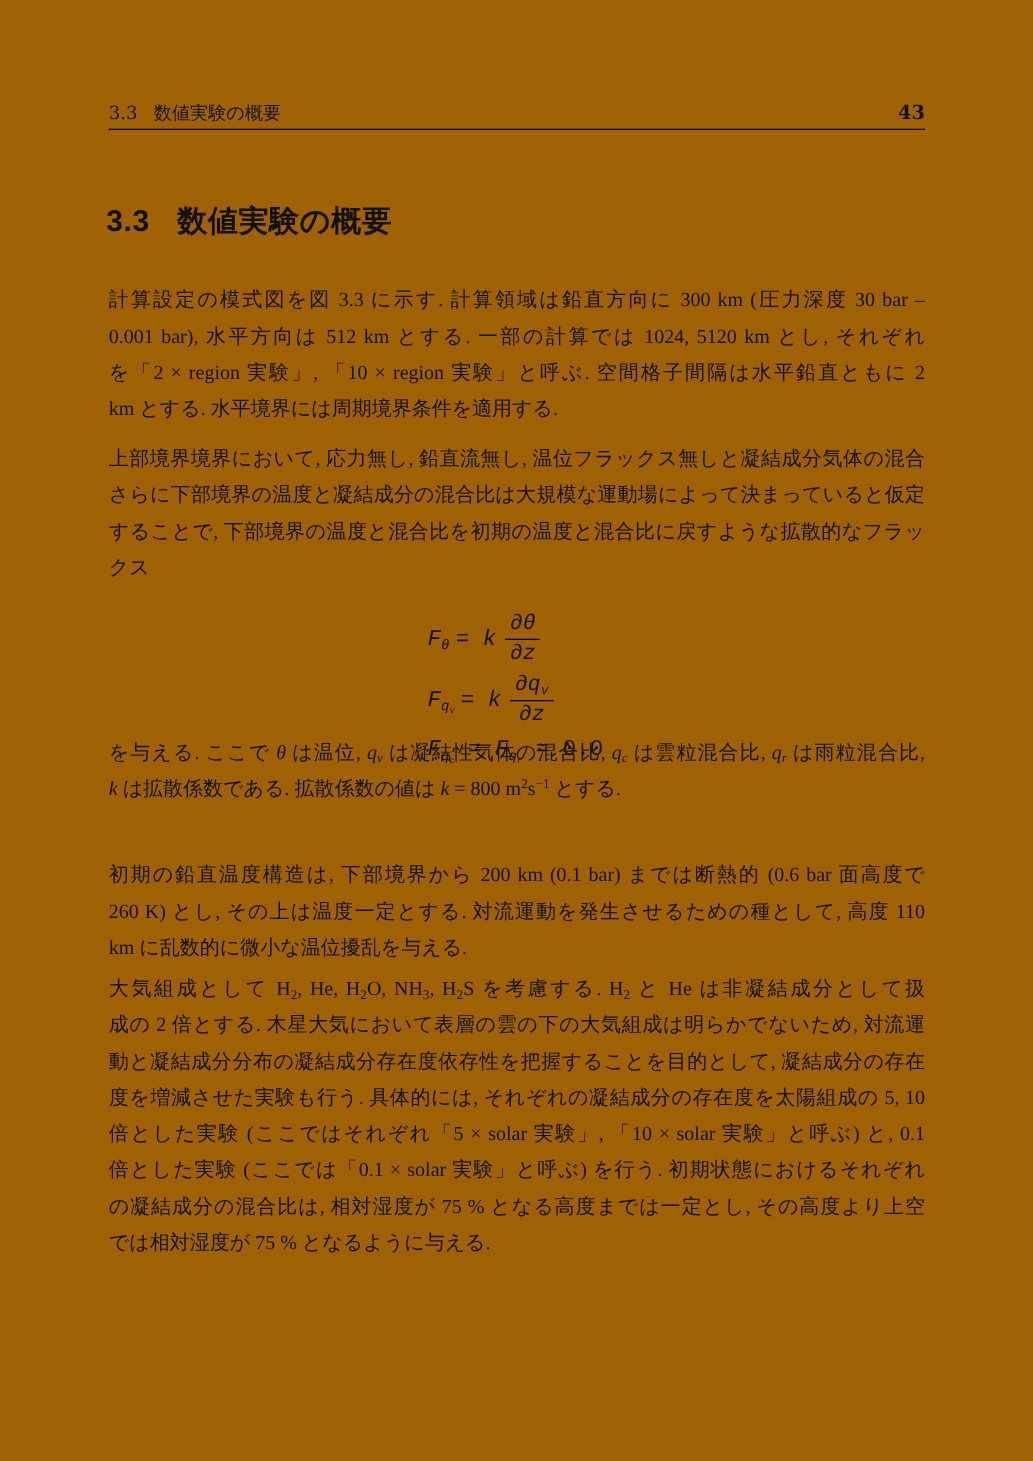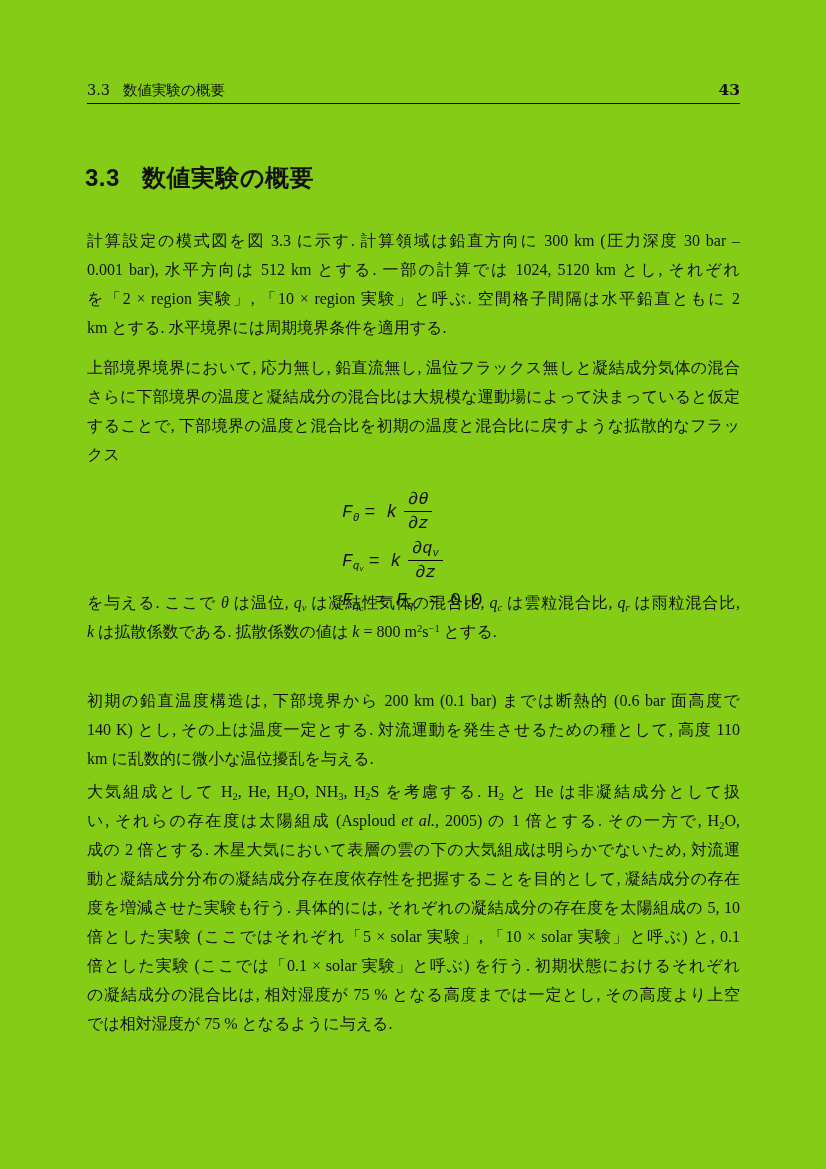--- a/index.html
+++ b/index.html
@@ -4,21 +4,21 @@
 <style>
   html, body {
     margin: 0;
     padding: 0;
     background: #ffffff;
   }
   .page {
     position: relative;
     width: 826px;
     height: 1169px;
-    background: #84cc16;
+    background: #a16207;
     color: #111111;
     font-family: "DejaVu Serif", "Liberation Serif", serif;
     overflow: hidden;
   }
   
   .running-head {
     position: absolute;
     left: 87px;
     top: 80px;
     width: 653px;
@@ -168,27 +168,26 @@
     </div>
   </div>
 
   <div class="para" id="para-3">
     <div class="line j">を与える. ここで <i>θ</i> は温位, <i>q</i><sub><i>v</i></sub> は凝結性気体の混合比, <i>q</i><sub><i>c</i></sub> は雲粒混合比, <i>q</i><sub><i>r</i></sub> は雨粒混合比,</div>
     <div class="line"><i>k</i> は拡散係数である. 拡散係数の値は <i>k</i> = 800 m<sup>2</sup>s<sup>−1</sup> とする.</div>
   </div>
 
   <div class="para" id="para-4">
     <div class="line j">初期の鉛直温度構造は, 下部境界から 200 km (0.1 bar) までは断熱的 (0.6 bar 面高度で</div>
-    <div class="line j">140 K) とし, その上は温度一定とする. 対流運動を発生させるための種として, 高度 110</div>
+    <div class="line j">260 K) とし, その上は温度一定とする. 対流運動を発生させるための種として, 高度 110</div>
     <div class="line">km に乱数的に微小な温位擾乱を与える.</div>
   </div>
 
   <div class="para" id="para-5">
     <div class="line j">大気組成として H<sub>2</sub>, He, H<sub>2</sub>O, NH<sub>3</sub>, H<sub>2</sub>S を考慮する. H<sub>2</sub> と He は非凝結成分として扱</div>
-    <div class="line j">い, それらの存在度は太陽組成 (Asploud <i>et al.</i>, 2005) の 1 倍とする. その一方で, H<sub>2</sub>O,</div>
     <div class="line j">成の 2 倍とする. 木星大気において表層の雲の下の大気組成は明らかでないため, 対流運</div>
     <div class="line j">動と凝結成分分布の凝結成分存在度依存性を把握することを目的として, 凝結成分の存在</div>
     <div class="line j">度を増減させた実験も行う. 具体的には, それぞれの凝結成分の存在度を太陽組成の 5, 10</div>
     <div class="line j">倍とした実験 (ここではそれぞれ「5 × solar 実験」, 「10 × solar 実験」と呼ぶ) と, 0.1</div>
     <div class="line j">倍とした実験 (ここでは「0.1 × solar 実験」と呼ぶ) を行う. 初期状態におけるそれぞれ</div>
     <div class="line j">の凝結成分の混合比は, 相対湿度が 75 % となる高度までは一定とし, その高度より上空</div>
     <div class="line">では相対湿度が 75 % となるように与える.</div>
   </div>
 
 </div>

